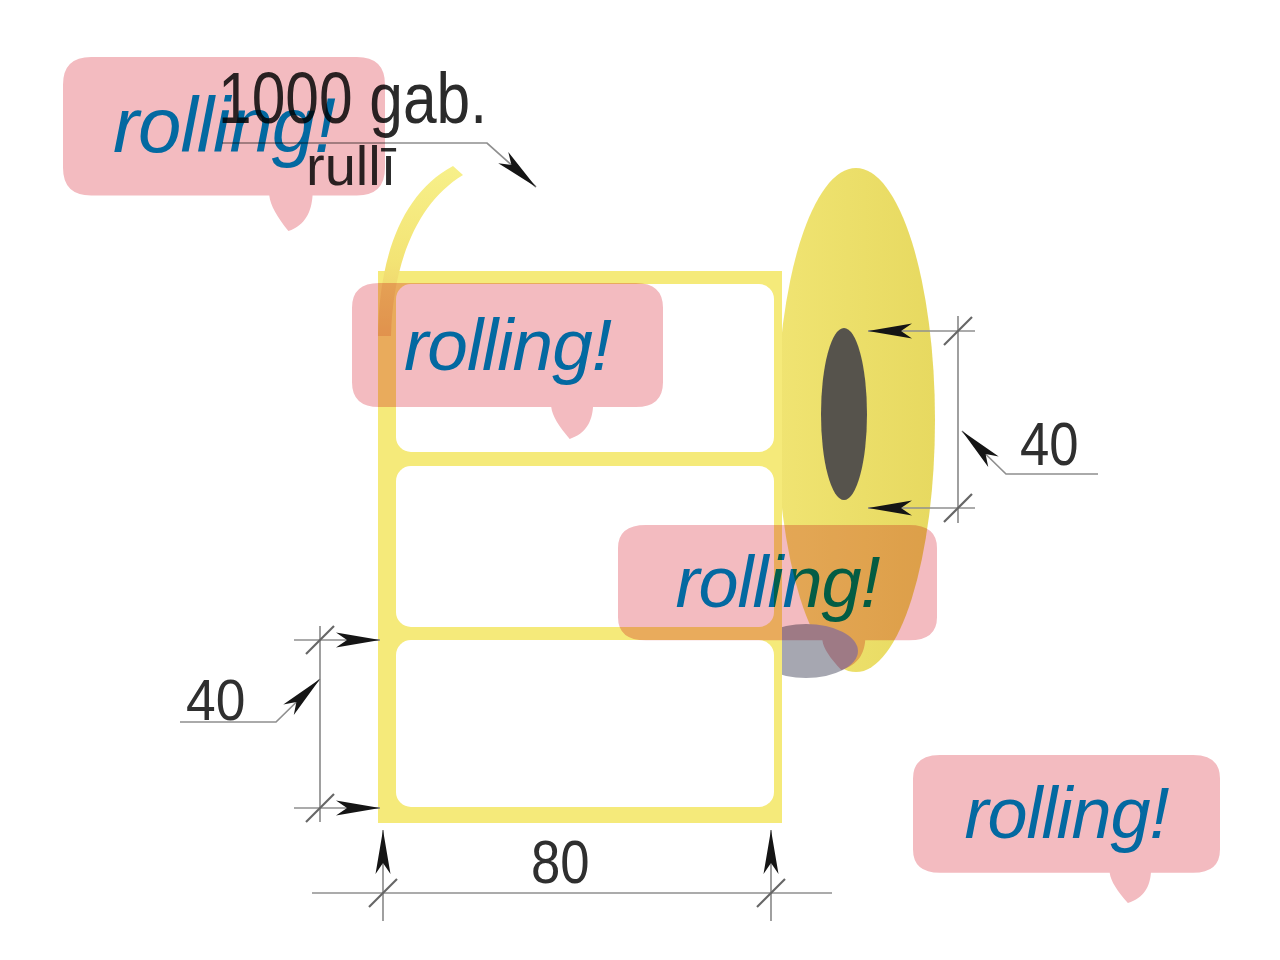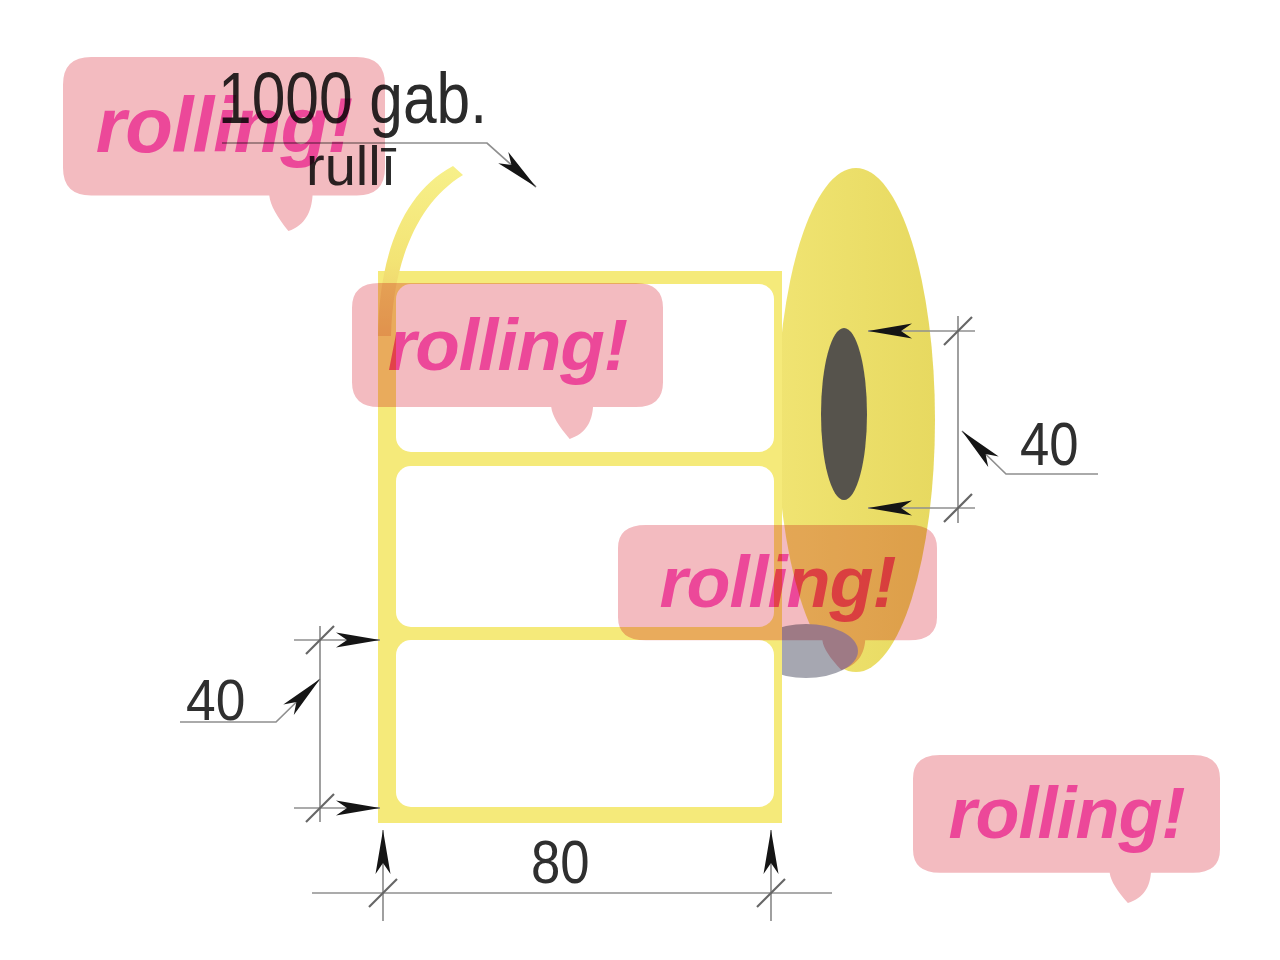--- a/index.html
+++ b/index.html
@@ -6,21 +6,21 @@
   #stage{position:relative;width:1280px;height:960px;background:#ffffff;overflow:hidden;
          font-family:"Liberation Sans",sans-serif;}
   #base-svg{position:absolute;left:0;top:0;z-index:1;}
   .dim-text{position:absolute;z-index:2;color:#2f2f2f;line-height:1;white-space:nowrap;
             transform-origin:0 0;font-family:"Liberation Sans",sans-serif;}
   .qty-text{position:absolute;z-index:2;color:#2b2b2b;line-height:1;white-space:nowrap;
             transform-origin:0 0;font-family:"Liberation Sans",sans-serif;}
   .watermark{position:absolute;z-index:3;mix-blend-mode:multiply;}
   .watermark svg{position:absolute;left:0;top:0;width:100%;height:100%;}
   .wm-text{position:absolute;left:0;right:0;top:0;height:79%;display:flex;align-items:center;
-           justify-content:center;color:#ec4899;font-style:italic;font-weight:bold;
+           justify-content:center;color:#0369a1;font-style:italic;font-weight:normal;
            letter-spacing:-1px;font-family:"Liberation Sans",sans-serif;}
 </style>
 </head>
 <body>
 
 <div id="stage">
 
   <svg id="base-svg" width="1280" height="960" viewBox="0 0 1280 960">
     <defs>
       <linearGradient id="rollGrad" x1="0" y1="0" x2="1" y2="0">

